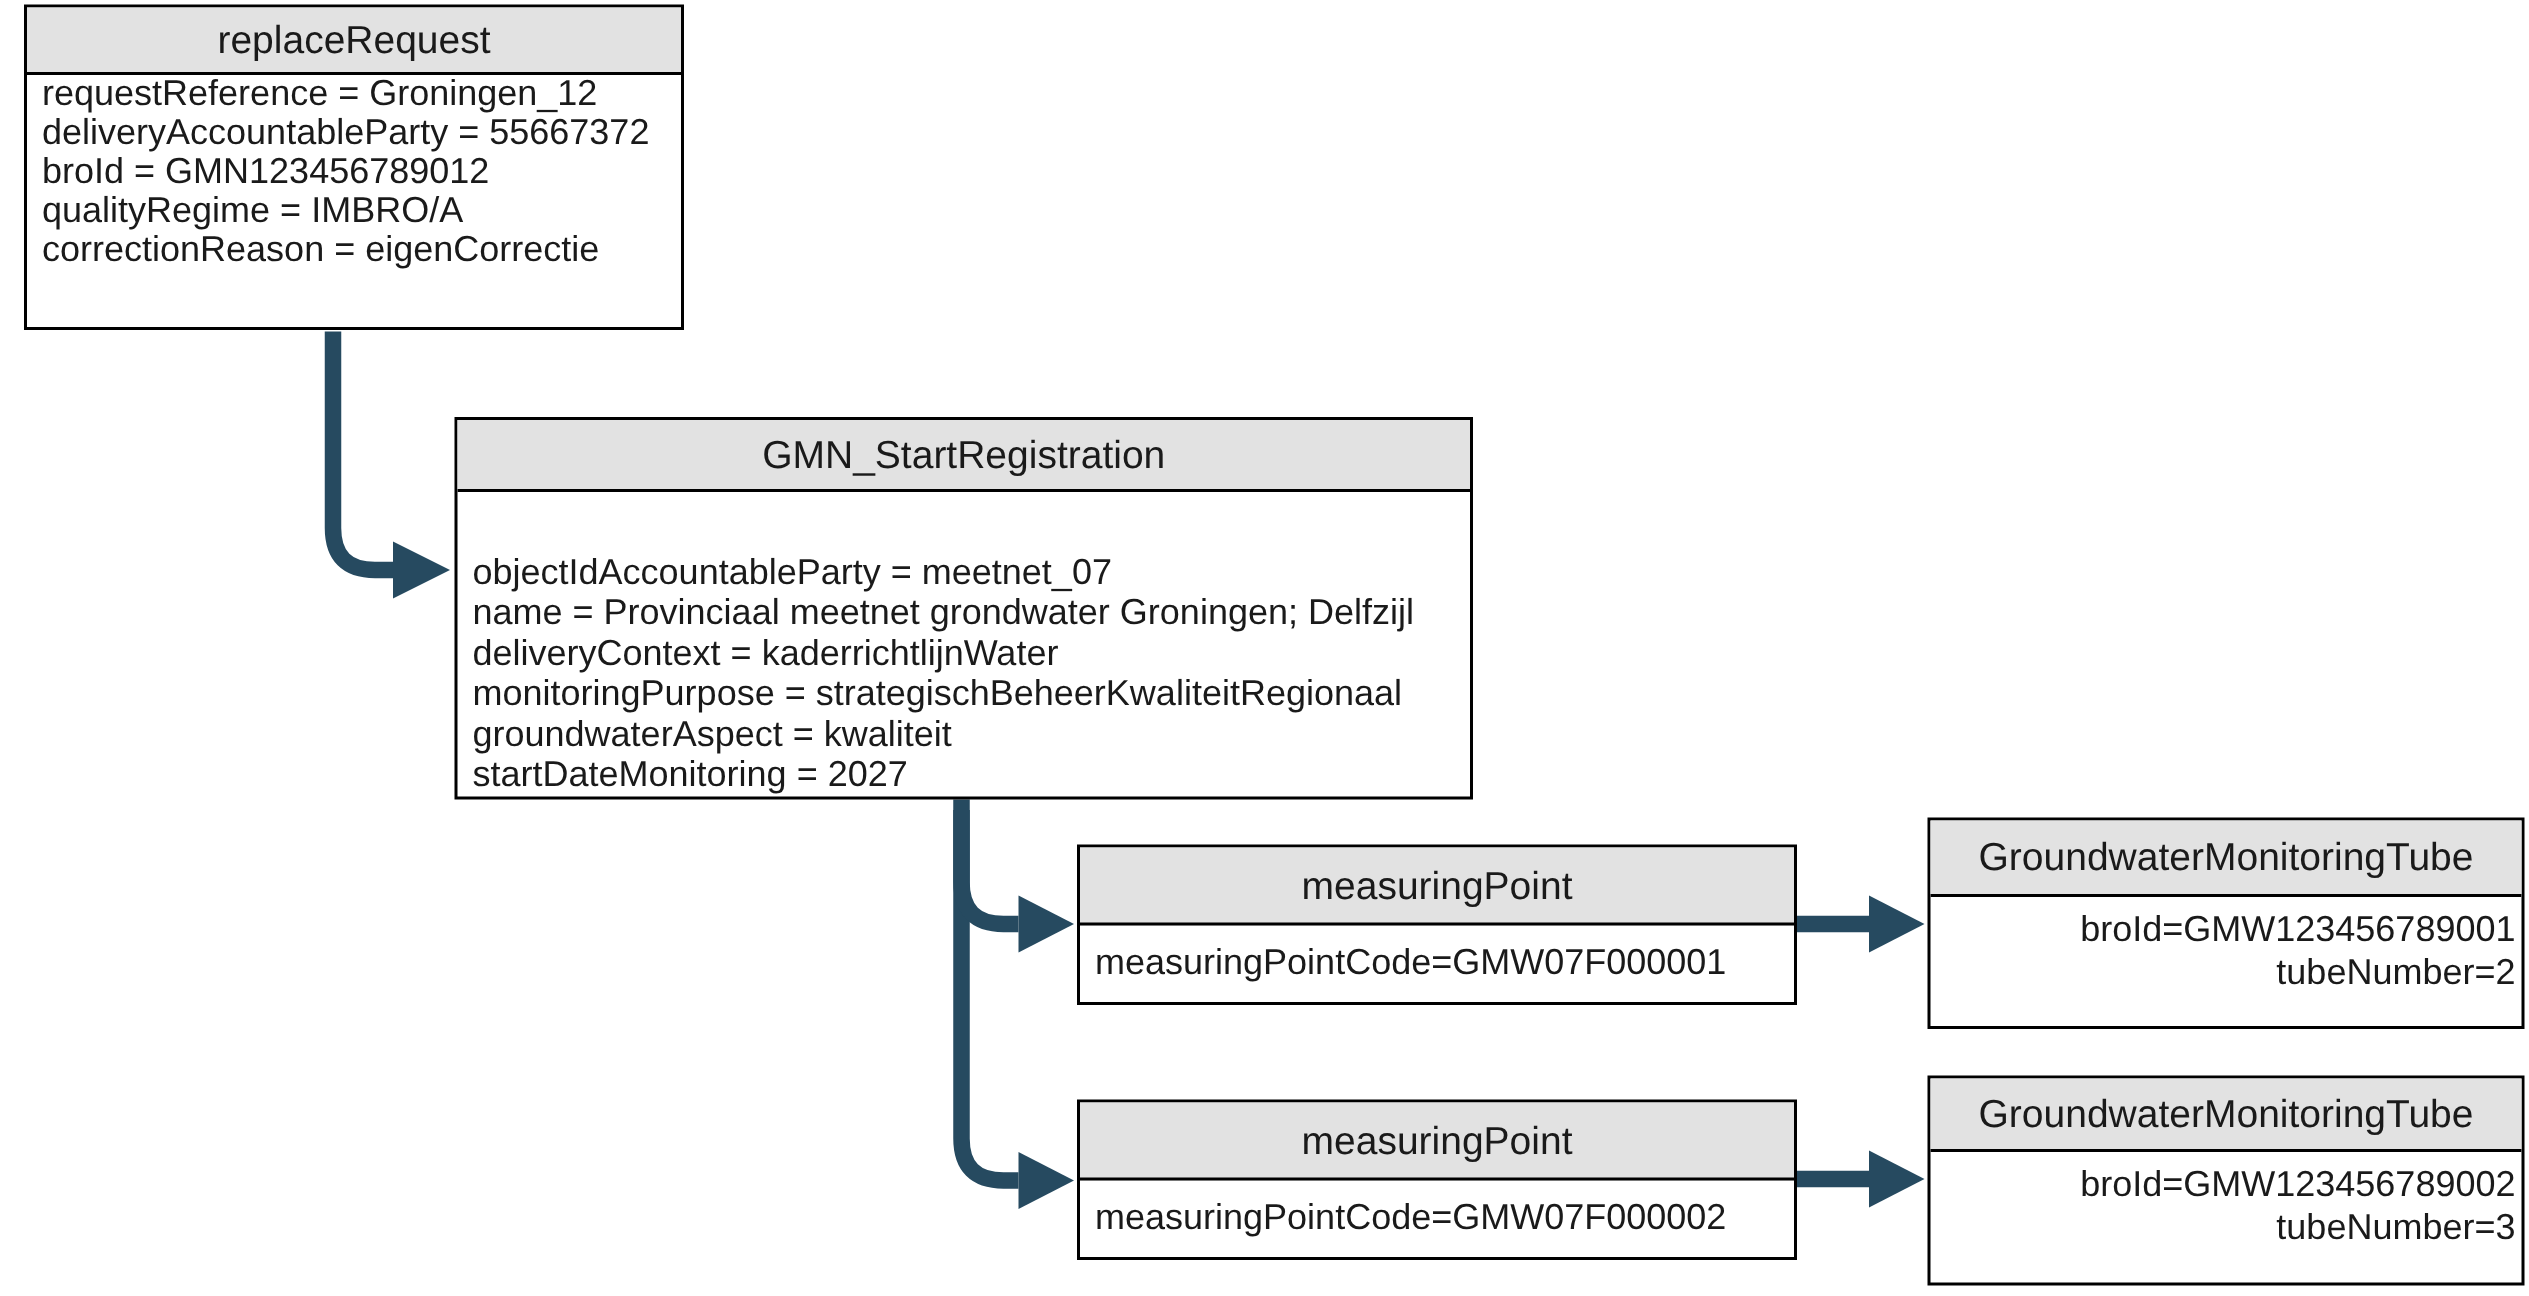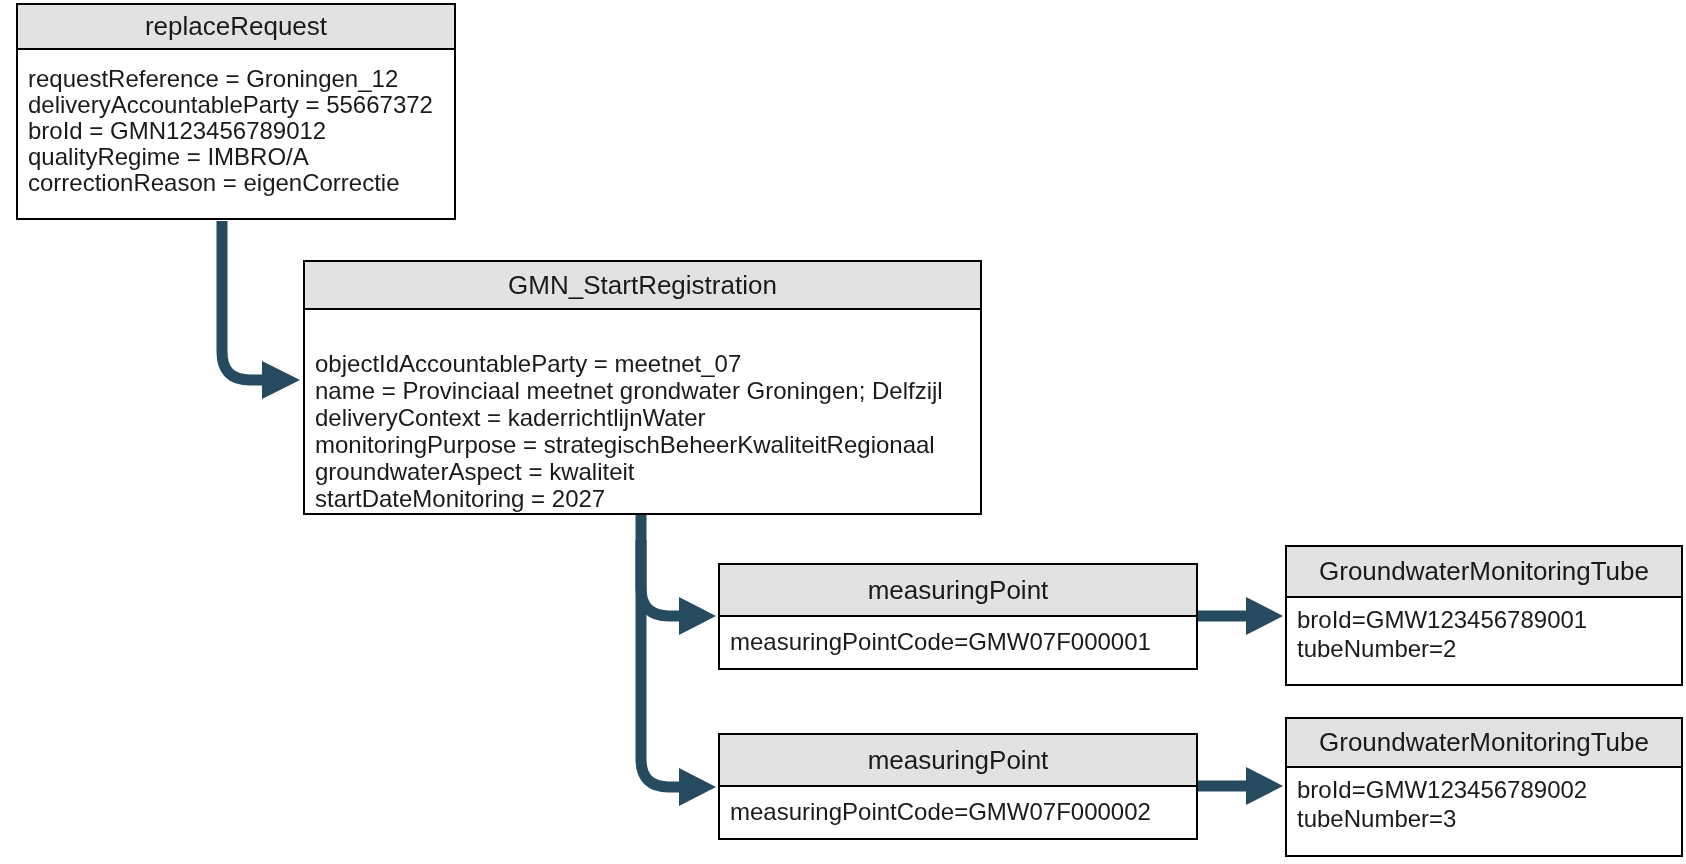--- a/index.html
+++ b/index.html
@@ -43,28 +43,28 @@
     background: var(--c-title_bg, #e2e2e2);
     display: flex;
     align-items: center;
     justify-content: center;
     font-size: 26px;
     white-space: nowrap;
     overflow: hidden;
   }
   .node-body {
     box-sizing: border-box;
-    padding: 16px 4px 0 10px;
+    padding: 0 4px 0 10px;
     font-size: 24px;
     line-height: 26px;
     white-space: nowrap;
     overflow: hidden;
   }
   .node-body.roomy { line-height: 27px; padding-top: 12px; margin-top: 28px; }
-  .node-body.tube  { line-height: 29px; padding-top: 7px; }
+  .node-body.tube  { line-height: 29px; padding-top: 7px; text-align: right; }
   .node-body.single {
     display: flex;
     align-items: center;
     padding: 0 4px 0 10px;
   }
 </style>
 </head>
 <body>
 
 <div class="canvas">
@@ -91,21 +91,21 @@
     <div class="node-title" style="height:45px;">replaceRequest</div>
     <div class="node-body">
       <div>requestReference = Groningen_12</div>
       <div>deliveryAccountableParty = 55667372</div>
       <div>broId = GMN123456789012</div>
       <div>qualityRegime = IMBRO/A</div>
       <div>correctionReason = eigenCorrectie</div>
     </div>
   </div>
 
-  <div class="node" style="left:303px; top:260px; width:679px; height:255px;">
+  <div class="node" style="left:303px; top:278px; width:679px; height:255px;">
     <div class="node-title" style="height:48px;">GMN_StartRegistration</div>
     <div class="node-body roomy">
       <div>objectIdAccountableParty = meetnet_07</div>
       <div>name = Provinciaal meetnet grondwater Groningen; Delfzijl</div>
       <div>deliveryContext = kaderrichtlijnWater</div>
       <div>monitoringPurpose = strategischBeheerKwaliteitRegionaal</div>
       <div>groundwaterAspect = kwaliteit</div>
       <div>startDateMonitoring = 2027</div>
     </div>
   </div>

